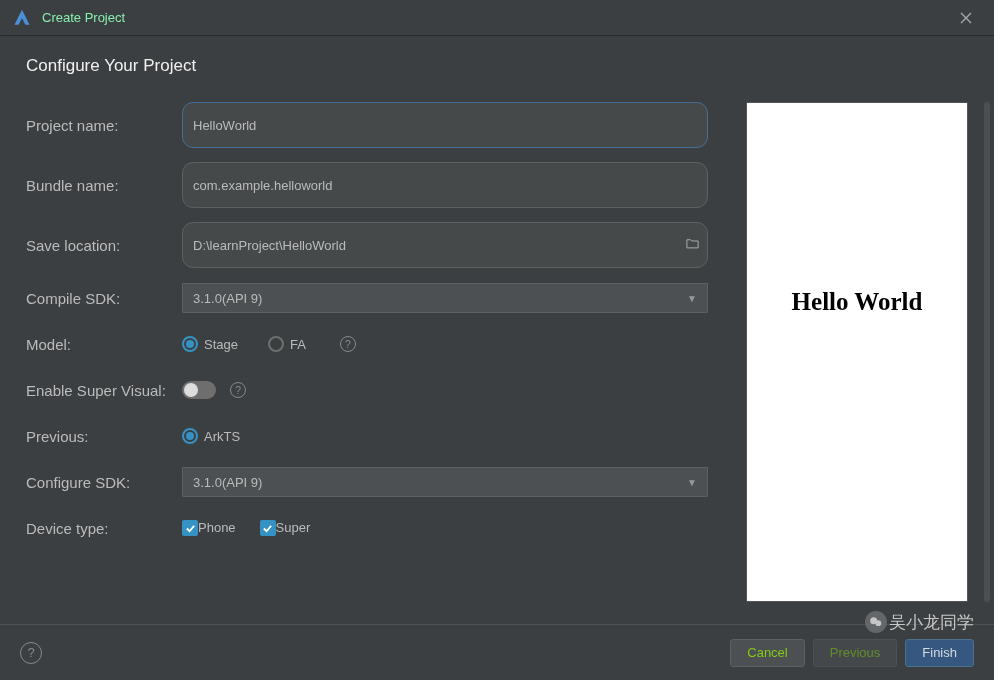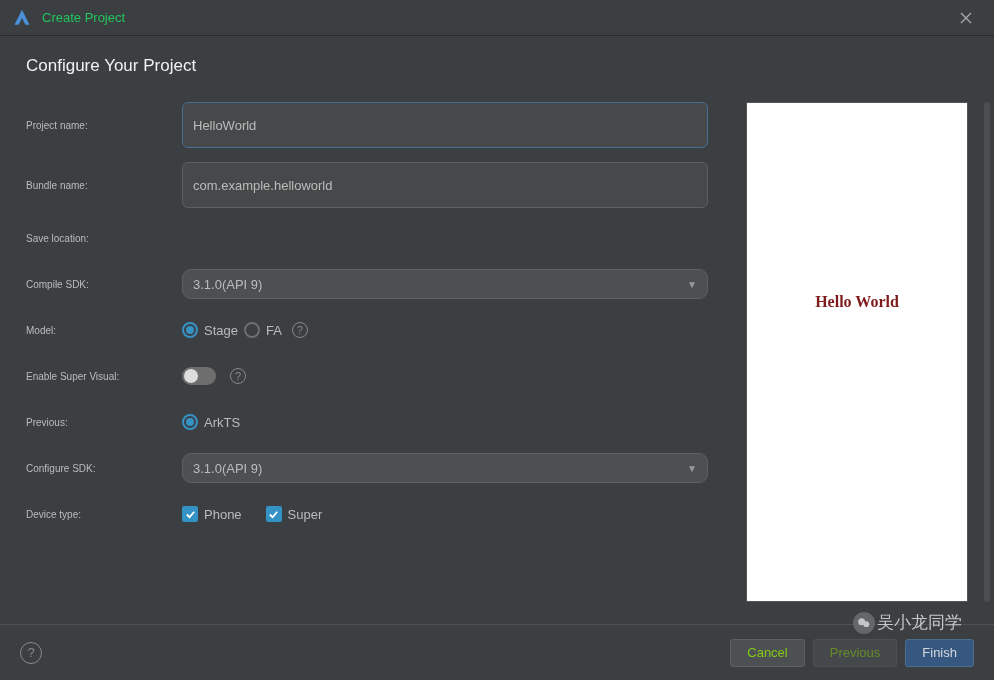--- a/index.html
+++ b/index.html
@@ -1,77 +1,77 @@
 <!DOCTYPE html>
 <html><head>
   <meta charset="utf-8">
   <style>
     * { box-sizing: border-box; margin: 0; padding: 0; font-family: -apple-system, BlinkMacSystemFont, "Segoe UI", sans-serif; }
     body { background: #3c3f41; color: #bbbbbb; width: 994px; height: 680px; overflow: hidden; position: relative; }
     
     
     .title-bar { height: 36px; background: #3c3f41; display: flex; align-items: center; padding: 0 12px; border-bottom: 1px solid #2b2b2b; }
     .title-bar .app-icon { width: 20px; height: 20px; margin-right: 10px; }
-    .title-bar .title { color: #22c55e; font-size: 13px; flex: 1; }
+    .title-bar .title { color: #86efac; font-size: 13px; flex: 1; }
     .title-bar .close { width: 32px; height: 28px; display: flex; align-items:center; justify-content:center; cursor: pointer; }
     .title-bar .close svg { width: 12px; height: 12px; }
     
     
     .main { display: flex; flex-direction: column; height: calc(100% - 36px - 56px); padding: 20px 26px 10px 26px; }
     .header { font-size: 17px; color: #f0f0f0; font-weight: 500; margin-bottom: 26px; }
     .content-row { display: flex; gap: 38px; flex: 1; }
     .form-col { flex: 1; }
     .preview-col { width: 222px; position: relative; }
     .preview-frame { background: #ffffff; width: 222px; height: 500px; border: 1px solid #555; display:flex; align-items:center; justify-content:center; }
-    .preview-text { color:#7f1d1d; font-family: "Times New Roman", serif; font-weight: bold; font-size: 16px; margin-top:-100px; }
+    .preview-text { color:#000000; font-family: "Times New Roman", serif; font-weight: bold; font-size: 25px; margin-top:-100px; }
     .scroll-track { position:absolute; right:-22px; top:0; width:6px; height:500px; background:#4c4e50; border-radius:3px; }
     
     
     .frow { display: flex; align-items: center; margin-bottom: 14px; min-height: 32px; }
-    .flabel { width: 156px; color: #bbbbbb; font-size: 10px; flex-shrink: 0; }
-    .finput { flex: 1; height: 46px; background: #45494a; border: 1px solid #5e6060; color: #bbbbbb; padding: 0 10px; font-size: 13px; border-radius: 6px; }
+    .flabel { width: 156px; color: #bbbbbb; font-size: 15px; flex-shrink: 0; }
+    .finput { flex: 1; height: 46px; background: #45494a; border: 1px solid #5e6060; color: #bbbbbb; padding: 0 10px; font-size: 13px; border-radius: 11px; }
     .finput.focused { border: 1px solid #466d94; background: #45494a; }
     .finput-wrap { flex:1; position:relative; display:flex; align-items:center; }
     .finput-wrap .finput { width:100%; }
     .folder-icon { position:absolute; right:8px; color:#aaa; }
     
-    .fselect { flex:1; height:30px; background:#4c5052; border:1px solid #5e6060; color:#bbbbbb; padding:0 10px; font-size:13px; border-radius:9px; display:flex; align-items:center; justify-content:space-between; cursor:pointer; }
+    .fselect { flex:1; height:30px; background:#4c5052; border:1px solid #5e6060; color:#bbbbbb; padding:0 10px; font-size:13px; border-radius:1px; display:flex; align-items:center; justify-content:space-between; cursor:pointer; }
     .fselect .caret { color:#999; font-size:10px; }
     
     
-    .radio-group { display:flex; align-items:center; gap:6px; }
+    .radio-group { display:flex; align-items:center; gap:30px; }
     .radio { display:flex; align-items:center; gap:6px; cursor:pointer; }
     .radio-dot { width:16px; height:16px; border-radius:50%; border:2px solid #6e6e6e; display:flex; align-items:center; justify-content:center; }
     .radio.selected .radio-dot { border-color:#3592c4; }
     .radio.selected .radio-dot::after { content:""; width:8px; height:8px; background:#3592c4; border-radius:50%; }
     .radio-label { color:#bbbbbb; font-size:13px; }
     .help-icon { width:16px; height:16px; border:1px solid #888; border-radius:50%; display:flex; align-items:center; justify-content:center; color:#888; font-size:11px; cursor:pointer; margin-left:4px; }
     
     
     .toggle-group { display:flex; align-items:center; gap:10px; }
     .toggle { width:34px; height:18px; background:#6e6e6e; border-radius:9px; position:relative; cursor:pointer; }
     .toggle::after { content:""; position:absolute; left:2px; top:2px; width:14px; height:14px; background:#ddd; border-radius:50%; }
     
     
     .check-group { display:flex; align-items:center; gap:24px; }
-    .check { display:flex; align-items:center; gap:6px; cursor:pointer; }
+    .check { display:flex; cursor:pointer; }
     .check-box { width:16px; height:16px; background:#3592c4; border-radius:2px; display:flex; align-items:center; justify-content:center; }
     .check-box svg { width:11px; height:11px; }
     .check-label { color:#bbbbbb; font-size:13px; }
     
     
     .footer { height:56px; border-top:1px solid #515151; display:flex; align-items:center; padding:0 20px; background:#3c3f41; }
     .footer-help { width:22px; height:22px; border:1.5px solid #888; border-radius:50%; display:flex; align-items:center; justify-content:center; color:#888; font-size:13px; cursor:pointer; }
     .footer-spacer { flex:1; }
     .btn { height:28px; padding:0 16px; border:1px solid #5e6060; background:#4c5052; color:#84cc16; font-size:13px; border-radius:3px; cursor:pointer; margin-left:8px; display:flex; align-items:center; }
     .btn.primary { background:#365880; border-color:#4c708c; color:#d5d9de; }
     .btn.disabled { opacity:0.55; }
     
     
-    .watermark { position:absolute; right:32px; bottom:46px; display:flex; align-items:center; gap:2px; color:#ddd; font-size:17px; font-weight:500; opacity:0.85; pointer-events:none; }
+    .watermark { position:absolute; right:20px; bottom:46px; display:flex; align-items:flex-start; gap:2px; color:#ddd; font-size:17px; font-weight:500; opacity:0.85; pointer-events:none; }
     .watermark-icon { width:22px; height:22px; background:#6b6e70; border-radius:50%; display:flex; align-items:center; justify-content:center; color:#ddd; }
   </style>
 </head>
 <body>
 
 <div class="title-bar">
   <span class="app-icon">
     <svg viewBox="0 0 24 24">
         <path d="M12 2 L21 20 L16 20 L12 12 L8 20 L3 20 Z" fill="#4a90d9"></path>
       </svg>
@@ -94,20 +94,28 @@
         <input class="finput focused" value="HelloWorld" style="">
       </div>
 
       <div class="frow">
         <div class="flabel">Bundle name:</div>
         <input class="finput" value="com.example.helloworld" style="">
       </div>
 
       <div class="frow">
         <div class="flabel">Save location:</div>
+        <div class="finput-wrap">
+          <input class="finput" value="D:\learnProject\HelloWorld" style="">
+          <span class="folder-icon">
+            <svg width="15" height="15" viewBox="0 0 24 24">
+                <path d="M3 6 L9 6 L11 8 L21 8 L21 19 L3 19 Z" fill="none" stroke="#aaa" stroke-width="1.6"></path>
+              </svg>
+          </span>
+        </div>
       </div>
 
       <div class="frow">
         <div class="flabel">Compile SDK:</div>
         <div class="fselect">
           <span>3.1.0(API 9)</span>
           <span class="caret">▼</span>
         </div>
       </div>
 

